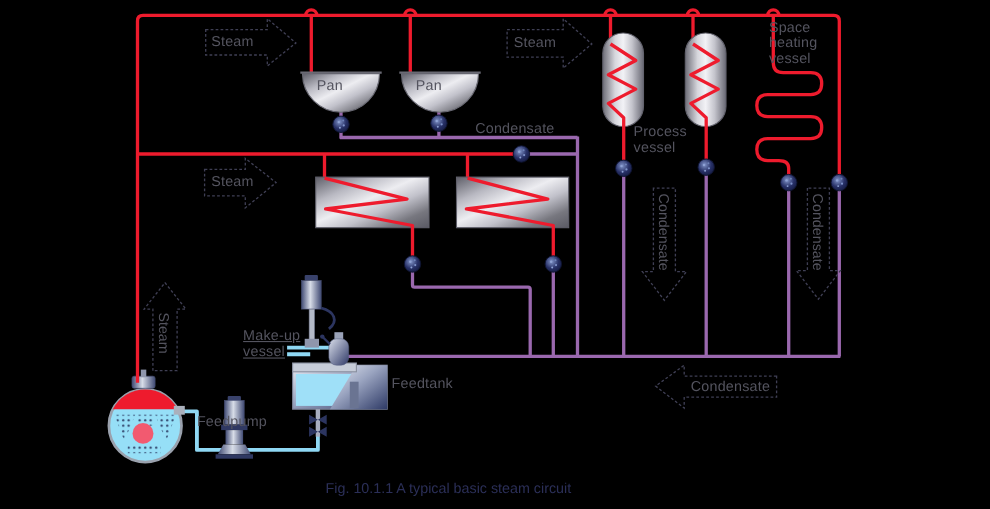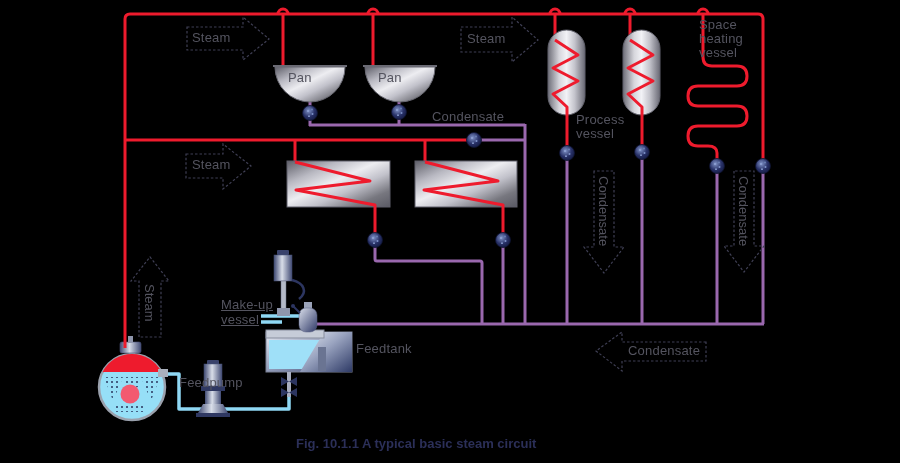--- a/index.html
+++ b/index.html
@@ -4,21 +4,21 @@
 <style>
   html,body{margin:0;padding:0;background:#000;}
   #stage{position:relative;width:900px;height:463px;background:#000;overflow:hidden;
          font-family:"Liberation Sans",sans-serif;}
   #stage svg{position:absolute;left:0;top:0;}
   .lbl{position:absolute;font-size:13px;color:var(--label_text,#4e4e60);
        letter-spacing:.2px;white-space:nowrap;line-height:14px;}
   .ctr{text-align:left;}
   .vlbl{position:absolute;font-size:13px;color:var(--label_text,#4e4e60);
         white-space:nowrap;transform-origin:0 0;transform:rotate(90deg);}
-  .caption{position:absolute;font-size:13px;font-weight:bold;color:var(--caption_text,#2b2f58);
+  .caption{position:absolute;font-size:13px;font-weight:normal;color:var(--caption_text,#2b2f58);
            white-space:nowrap;text-align:right;}
   .ps{stroke:var(--steam,#ee1b2d);stroke-width:3;fill:none;stroke-linejoin:round;}
   .pc{stroke:var(--condensate,#9a68ae);stroke-width:3;fill:none;stroke-linejoin:round;}
   .pw{stroke:var(--feedwater,#8fd8f4);stroke-width:3.5;fill:none;stroke-linejoin:round;}
   .arrow{stroke:var(--arrow_outline,#3f3f54);stroke-width:1.2;fill:none;stroke-dasharray:2.5 2;}
 </style>
 </head>
 <body>
 
 <div id="stage">

